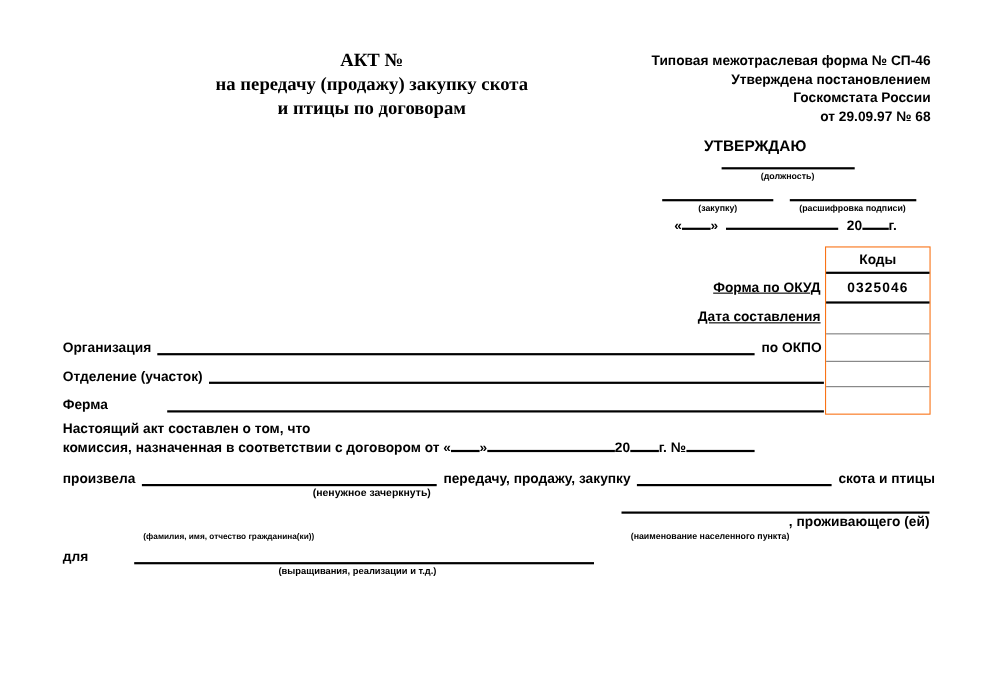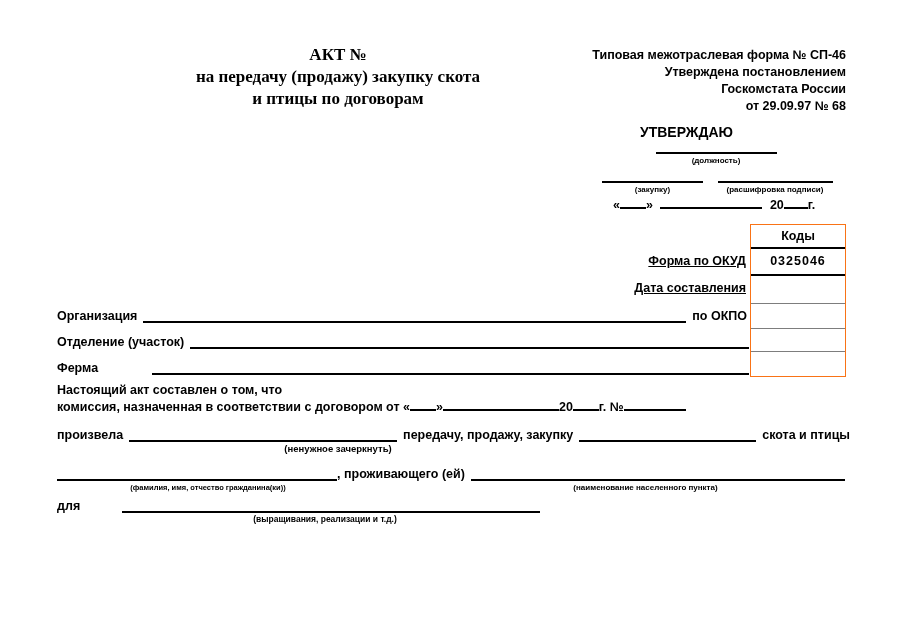--- a/index.html
+++ b/index.html
@@ -100,21 +100,21 @@
 
 <div class="abs frow" style="left:57px;top:426px;width:793px;height:16px;">
   <span>произвела</span>
   <span class="fillw" style="width:268px;"></span>
   <span>передачу, продажу, закупку</span>
   <span class="fill mr"></span>
   <span>скота и птицы</span>
 </div>
 <div class="abs note" style="left:238px;top:444px;width:200px;font-size:9.5px;">(ненужное зачеркнуть)</div>
 
-<div class="abs frow" style="left:57px;top:465px;width:788px;height:16px;">
+<div class="abs frow" style="left:57px;top:465px;width:788px;height:16px;flex-direction:column;">
   <span class="fillw" style="width:280px;margin-left:0;margin-right:0;"></span>
   <span>, проживающего (ей)</span>
   <span class="fill"></span>
 </div>
 <div class="abs note" style="left:108px;top:483px;width:200px;font-size:7.5px;">(фамилия, имя, отчество гражданина(ки))</div>
 <div class="abs note" style="left:558px;top:483px;width:175px;">(наименование населенного пункта)</div>
 
 <div class="abs frow" style="left:57px;top:497px;width:483px;height:16px;gap:36px;">
   <span>для</span>
   <span class="fill"></span>

